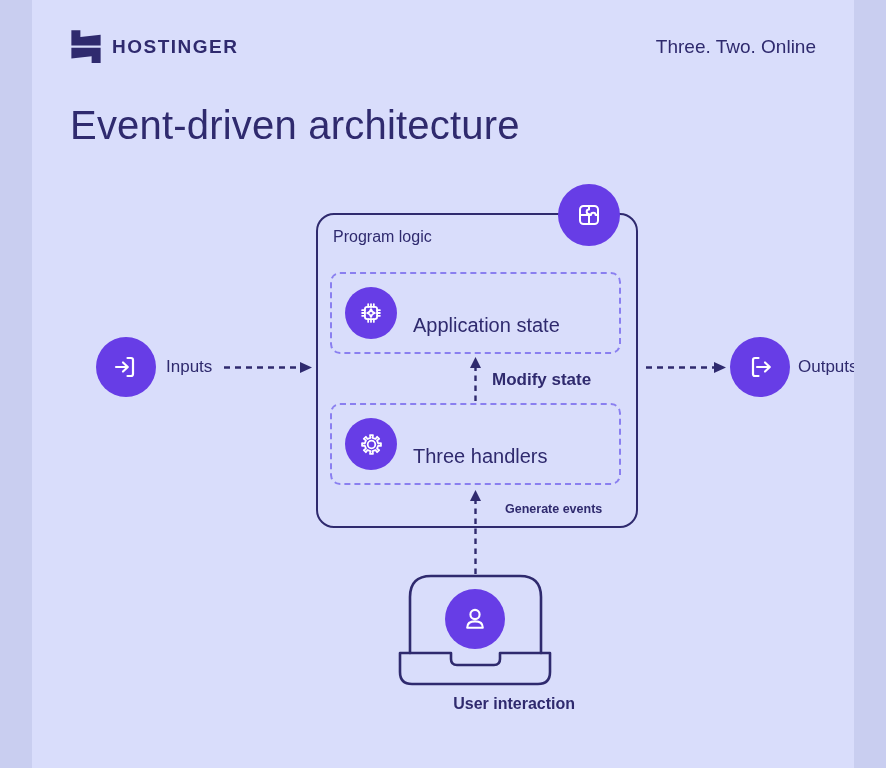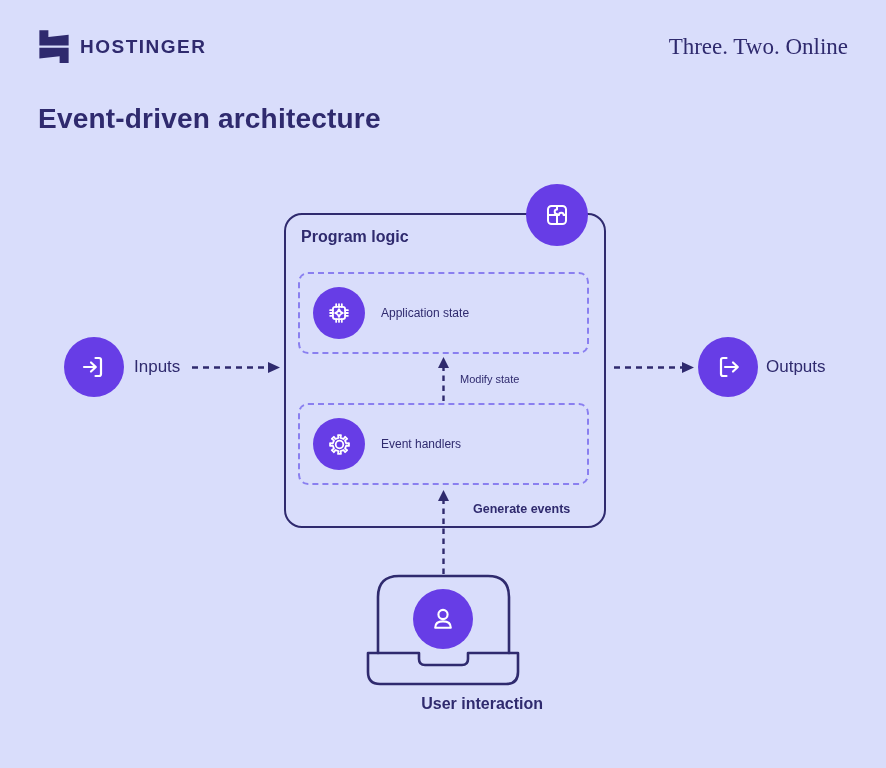--- a/index.html
+++ b/index.html
@@ -7,76 +7,75 @@
     --accent: #673de6;
     --dark: #2f2a6e;
     --dashed: #8a7ff0;
     --icon-stroke: #ffffff;
   }
   * { box-sizing: border-box; }
   html, body { margin: 0; padding: 0; }
   body { background: #c9cef0; }
   .stage {
     position: relative;
-    width: 886px;
+    width: 822px;
     height: 768px;
     background: var(--background);
     font-family: "Liberation Sans", sans-serif;
     color: var(--dark);
     overflow: hidden;
     margin: 0 auto;
   }
   .abs { position: absolute; }
 
   
   .brand-text {
     font-size: 19px;
     font-weight: 800;
     letter-spacing: 1.5px;
     line-height: 36px;
   }
   .tagline {
-    font-size: 23px;
+    font-size: 19px;
     font-weight: 500;
     line-height: 36px;
     text-align: center;
-    font-family: Liberation Serif, serif;
   }
 
   
   .page-title {
-    font-size: 28px;
-    font-weight: 700;
+    font-size: 40px;
+    font-weight: 400;
     letter-spacing: 0.2px;
   }
 
   
   .logic-box {
     border: 2px solid var(--dark);
     border-radius: 18px;
     background: transparent;
   }
-  .logic-label { font-size: 16px; font-weight: 700; }
+  .logic-label { font-size: 16px; font-weight: 400; }
 
   .dashed-box {
     border: 2px dashed var(--dashed);
     border-radius: 10px;
   }
 
   .circle {
     background: var(--accent);
     border-radius: 50%;
     display: flex;
     align-items: center;
     justify-content: center;
   }
   .z2 { z-index: 2; }
 
-  .row-label { font-size: 12px; font-weight: 500; line-height: 20px; }
-  .small-label { font-size: 11px; font-weight: 400; line-height: 15px; }
+  .row-label { font-size: 20px; font-weight: 500; line-height: 20px; margin-top: 12px; }
+  .small-label { font-size: 17px; font-weight: 700; line-height: 15px; }
   .tiny-label { font-size: 12.5px; font-weight: 600; line-height: 15px; }
   .io-label { font-size: 17px; font-weight: 500; line-height: 20px; }
   .caption {
     font-size: 16px;
     font-weight: 600;
     text-align: right;
     line-height: 19px;
   }
   svg { display: block; }
 </style>
@@ -134,21 +133,21 @@
 
   <div class="abs dashed-box" style="left:298px; top:403px; width:291px; height:82px;"></div>
   <div class="abs circle" style="left:313px; top:418px; width:52px; height:52px;">
     <span>
       <svg width="29" height="29" viewBox="0 0 32 32" fill="none" stroke="var(--icon-stroke)" stroke-width="2" stroke-linecap="round" stroke-linejoin="round">
         <path d="M23.4,14.8 L26.4,14.4 L26.4,17.6 L23.4,17.2 L22.1,20.4 L24.5,22.2 L22.2,24.5 L20.4,22.1 L17.2,23.4 L17.6,26.4 L14.4,26.4 L14.8,23.4 L11.6,22.1 L9.8,24.5 L7.5,22.2 L9.9,20.4 L8.6,17.2 L5.6,17.6 L5.6,14.4 L8.6,14.8 L9.9,11.6 L7.5,9.8 L9.8,7.5 L11.6,9.9 L14.8,8.6 L14.4,5.6 L17.6,5.6 L17.2,8.6 L20.4,9.9 L22.2,7.5 L24.5,9.8 L22.1,11.6 Z"></path>
         <circle cx="16" cy="16" r="4.2"></circle>
       </svg>
     </span>
   </div>
-  <div class="abs row-label" style="left:381px; top:434px;">Event handlers</div>
+  <div class="abs row-label" style="left:381px; top:434px;">Three handlers</div>
 
   <div class="abs" style="left:437px; top:489px;">
     <svg width="13" height="86" viewBox="0 0 13 86">
       <line x1="6.5" y1="85" x2="6.5" y2="12" stroke="var(--dark)" stroke-width="2.4" stroke-dasharray="5.5 4.5"></line>
       <polygon points="1,12 6.5,1 12,12" fill="var(--dark)"></polygon>
     </svg>
   </div>
   <div class="abs tiny-label" style="left:473px; top:502px;">Generate events</div>
 
   <div class="abs circle" style="left:64px; top:337px; width:60px; height:60px;">

